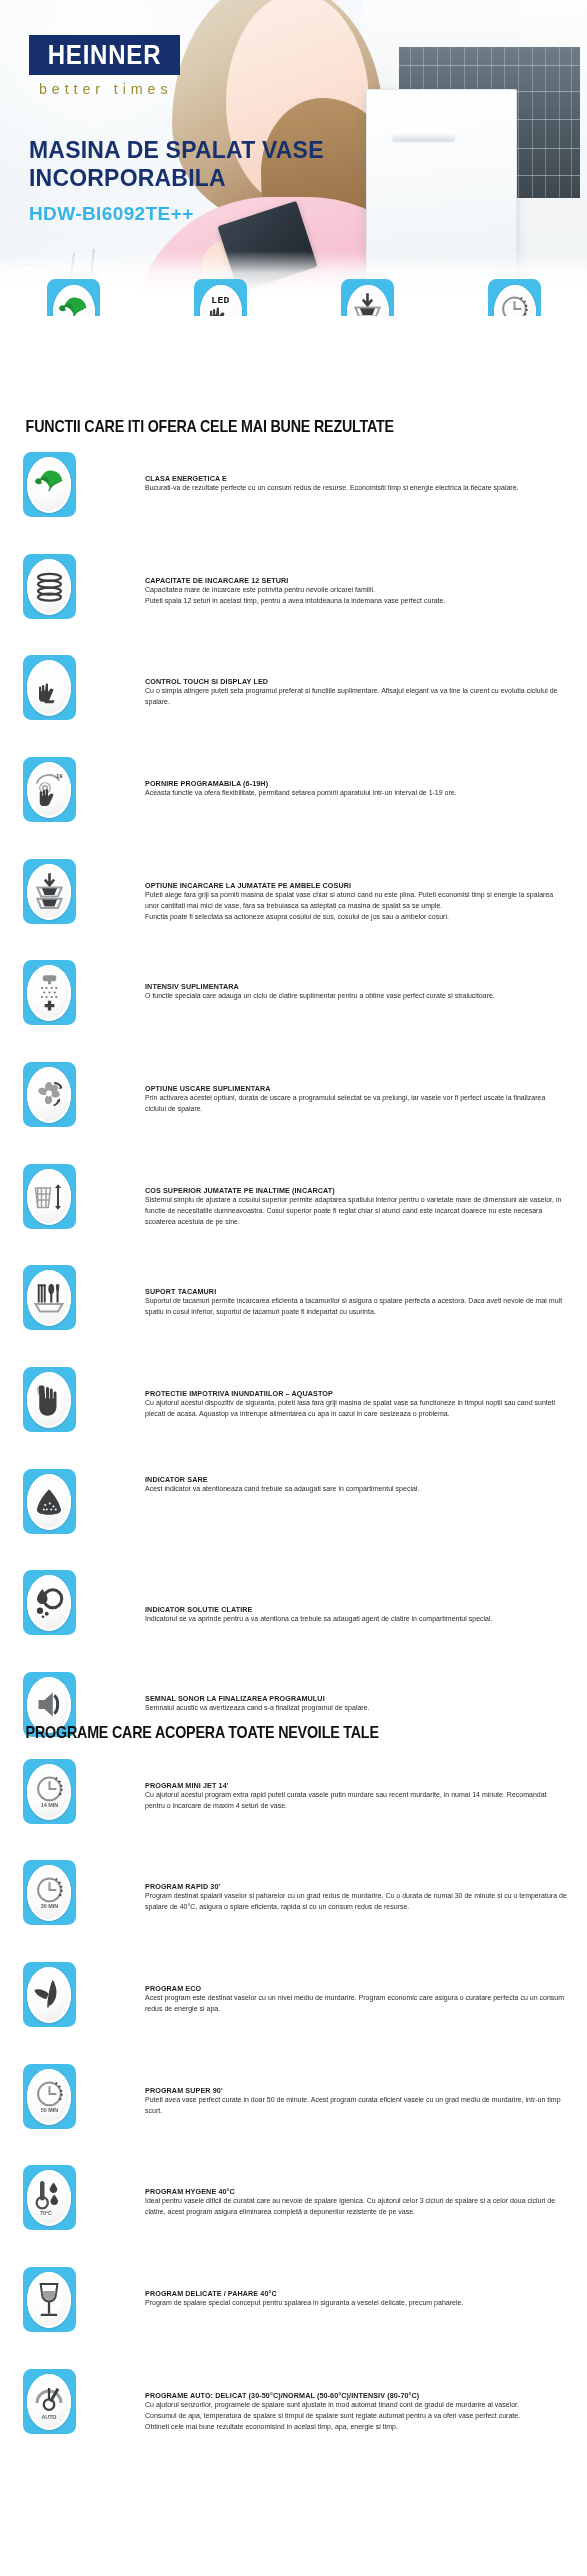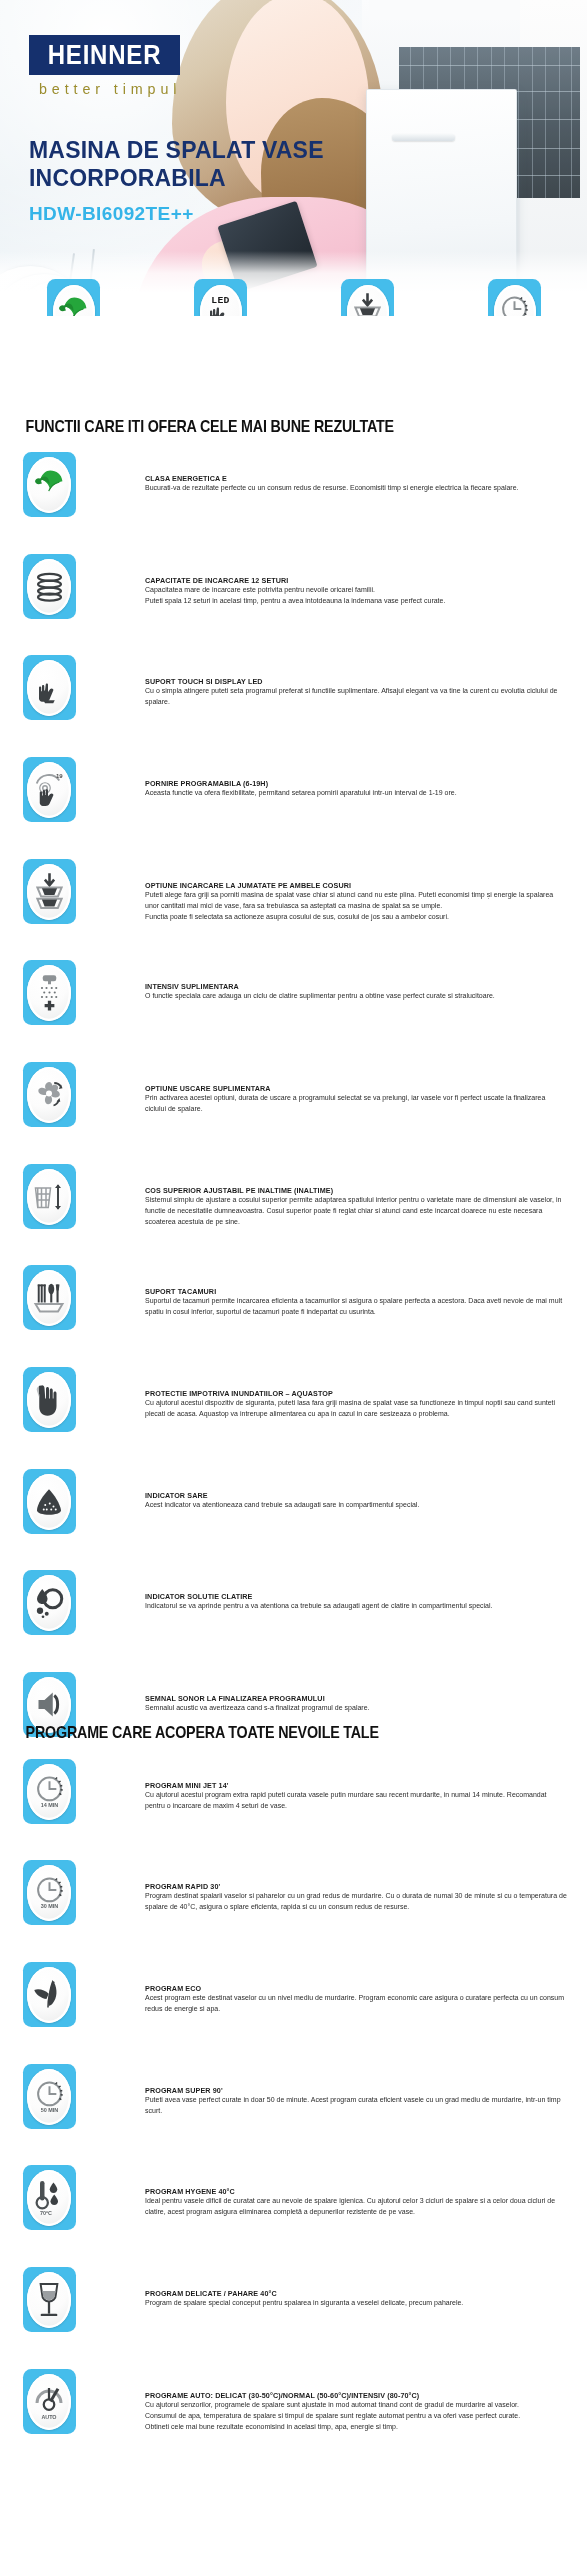--- a/index.html
+++ b/index.html
@@ -153,21 +153,21 @@
     <div class="rack-wire" style="left:89px;top:249px;width:2.3px;height:75px;transform:rotate(6deg)"></div>
     <div class="fig-hand"></div>
     <div class="tablet"></div>
     <div class="hero-fade"></div>
     <div class="hero-bottom-white"></div>
   </div>
 
   <div class="logo-box">
     <span class="logo-word">HEINNER</span>
   </div>
-  <div class="logo-tag">better timpul</div>
+  <div class="logo-tag">better times</div>
 
   <div class="hero-title">MASINA DE SPALAT VASE INCORPORABILA</div>
   <div class="hero-model">HDW-BI6092TE++</div>
 
   <div class="hero-tiles" id="hero-tiles">
     <div class="hero-tile">
       <div class="tile-sq">
         <div class="tile-circle">
             <svg class="ic" width="35" height="38" viewBox="0 0 46 50">
       <path d="M24 6c8 0 15 5 16 14-7 1-13 5-16 11-2-7-6-12-13-14 3-7 7-11 13-11z" fill="#25a63b"></path>
@@ -275,21 +275,21 @@
         <div class="feat-tile" style="top:0">
           <div class="feat-circle">
           <svg class="ic" width="35" height="39" viewBox="0 0 46 52">
       <text class="led-txt" x="23" y="15" text-anchor="middle"></text>
       <path d="M18 22c0-2 3-2 3 0v10l3-4c2-2 5 0 4 2l-5 12c-1 2-3 3-5 3h-5c-2 0-4-2-4-4V26c0-2 3-2 3 0v5h1v-7c0-2 3-2 3 0v6h1z" fill="#3c4043"></path>
       <path d="M17 47h11l2-4H15z" fill="#3c4043"></path>
           </svg>
         </div>
         </div>
         <div class="feat-text" style="top:21px">
-          <div class="feat-head">SUPORT TOUCH SI DISPLAY LED</div>
+          <div class="feat-head">CONTROL TOUCH SI DISPLAY LED</div>
           <div class="feat-body">
           <p>Cu o simpla atingere puteti seta programul preferat si functiile suplimentare. Afisajul elegant va va tine la curent cu evolutia ciclului de spalare.</p>
         </div>
         </div>
       </div>
       <div class="feature" style="top:757px">
         <div class="feat-tile" style="top:0">
           <div class="feat-circle">
           <svg class="ic" width="35" height="39" viewBox="0 0 46 52">
       <path d="M6 18a17 17 0 0 1 30-4" fill="none" stroke="#9b9fa2" stroke-width="2.6"></path>
@@ -392,21 +392,21 @@
               <path d="M9 12v26M14 12v26M20 12v26"></path>
         <path d="M7 20h18M8 28h17"></path>
             </g>
       <path d="M36 8v32" stroke="#3c4043" stroke-width="2.6"></path>
       <path d="M32 12l4-5 4 5z" fill="#3c4043"></path>
             <path d="M32 36l4 5 4-5z" fill="#3c4043"></path>
           </svg>
         </div>
         </div>
         <div class="feat-text" style="top:21px">
-          <div class="feat-head">COS SUPERIOR AJUSTABIL PE INALTIME (INALTIME)</div>
+          <div class="feat-head">COS SUPERIOR JUMATATE PE INALTIME (INCARCAT)</div>
           <div class="feat-body">
           <p>Sistemul simplu de ajustare a cosului superior permite adaptarea spatiului interior pentru o varietate mare de dimensiuni ale vaselor, in functie de necesitatile dumneavoastra. Cosul superior poate fi reglat chiar si atunci cand este incarcat doarece nu este necesara scoaterea acestuia de pe sine.</p>
         </div>
         </div>
       </div>
       <div class="feature" style="top:1265px">
         <div class="feat-tile" style="top:0">
           <div class="feat-circle">
           <svg class="ic" width="36" height="36" viewBox="0 0 48 48">
       <g fill="#3c4043">
@@ -456,40 +456,40 @@
               <circle cx="25" cy="23" r="1.3"></circle>
               <circle cx="30" cy="27" r="1.3"></circle>
         <circle cx="21" cy="31" r="1.3"></circle>
               <circle cx="27" cy="31" r="1.3"></circle>
               <circle cx="33" cy="31" r="1.3"></circle>
         <circle cx="17" cy="31" r="1.3"></circle>
             </g>
           </svg>
         </div>
         </div>
-        <div class="feat-text" style="top:21px">
+        <div class="feat-text" style="top:5px">
           <div class="feat-head">INDICATOR SARE</div>
           <div class="feat-body">
           <p>Acest indicator va atentioneaza cand trebuie sa adaugati sare in compartimentul special.</p>
         </div>
         </div>
       </div>
       <div class="feature" style="top:1570px">
         <div class="feat-tile" style="top:0">
           <div class="feat-circle">
           <svg class="ic" width="36" height="33" viewBox="0 0 48 44">
       <circle cx="29" cy="17" r="12" fill="none" stroke="#3c4043" stroke-width="4"></circle>
       <path d="M15 4c4 5 7 10 7 13 0 4-3 7-7 7s-7-3-7-7c0-3 3-8 7-13z" fill="#3c4043"></path>
       <circle cx="12" cy="33" r="4.2" fill="#3c4043"></circle>
             <circle cx="21" cy="37" r="2.6" fill="#3c4043"></circle>
       <circle cx="16" cy="41" r="1.8" fill="#3c4043"></circle>
           </svg>
         </div>
         </div>
-        <div class="feat-text" style="top:21px">
+        <div class="feat-text" style="top:34px">
           <div class="feat-head">INDICATOR SOLUTIE CLATIRE</div>
           <div class="feat-body">
           <p>Indicatorul se va aprinde pentru a va atentiona ca trebuie sa adaugati agent de clatire in compartimentul special.</p>
         </div>
         </div>
       </div>
       <div class="feature" style="top:1672px">
         <div class="feat-tile" style="top:0">
           <div class="feat-circle">
           <svg class="ic" width="36" height="33" viewBox="0 0 48 44">

